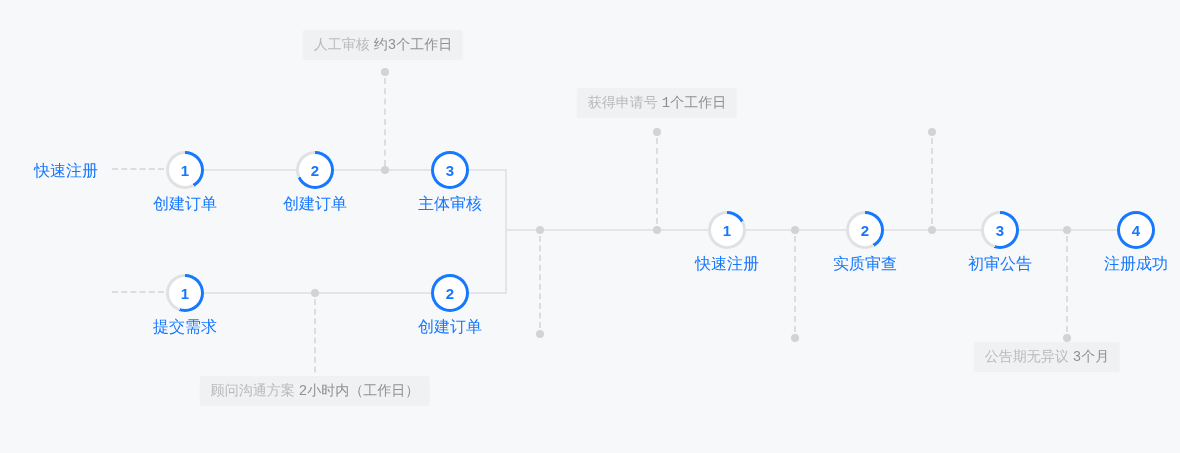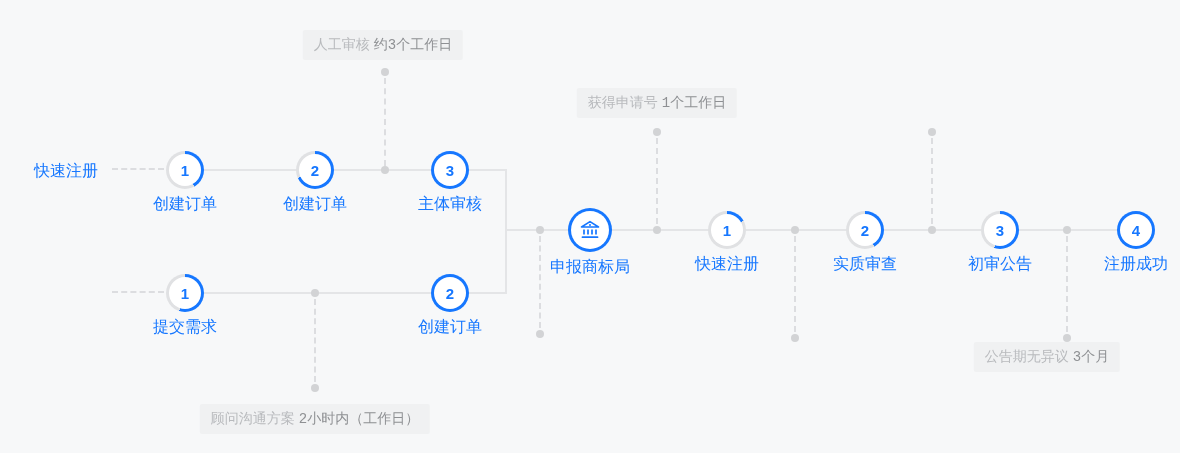--- a/index.html
+++ b/index.html
@@ -94,31 +94,20 @@
       </div>
     <div class="nlabel">提交需求</div>
   </div>
   <div class="node" style="left:390px;top:274px">
     <div class="ring" style="background: rgb(22, 119, 255);">
         <span class="num">2</span>
       </div>
     <div class="nlabel">创建订单</div>
   </div>
 
-  <div class="node" style="left:530px;top:208px">
-    <div class="ring big" style="background: rgb(22, 119, 255);">
-      <svg class="bank-icon" width="24" height="24" viewBox="0 0 24 24">
-        <path d="M12 3.6 L20.5 9 H3.5 Z" fill="none" stroke="#1677ff" stroke-width="1.6" stroke-linejoin="round"></path>
-        <circle cx="12" cy="6.9" r="1" fill="#1677ff"></circle>
-        <path d="M6 11.5 V16.5 M10 11.5 V16.5 M14 11.5 V16.5 M18 11.5 V16.5" stroke="#1677ff" stroke-width="1.7"></path>
-        <path d="M4.5 19.2 H19.5" stroke="#1677ff" stroke-width="1.8" stroke-linecap="round"></path>
-      </svg>
-    </div>
-    <div class="nlabel">申报商标局</div>
-  </div>
 
   <div class="node" style="left:667px;top:211px">
     <div class="ring" style="background: conic-gradient(rgb(22, 119, 255) 0deg, rgb(22, 119, 255) 17%, rgb(224, 225, 227) 17%, rgb(224, 225, 227) 100%);">
         <span class="num">1</span>
       </div>
     <div class="nlabel">快速注册</div>
   </div>
   <div class="node" style="left:805px;top:211px">
     <div class="ring" style="background: conic-gradient(rgb(22, 119, 255) 0deg, rgb(22, 119, 255) 42%, rgb(224, 225, 227) 42%, rgb(224, 225, 227) 100%);">
         <span class="num">2</span>
@@ -140,17 +129,17 @@
 
   <div class="tip" style="left:383px;top:30px">
     <span class="tl">人工审核</span><span class="td">约3个工作日</span>
   </div>
   <div class="tip" style="left:657px;top:88px">
     <span class="tl">获得申请号</span><span class="td">1个工作日</span>
   </div>
   <div class="tip" style="left:1047px;top:342px">
     <span class="tl">公告期无异议</span><span class="td">3个月</span>
   </div>
-  <div class="tip" style="left:315px;top:404px">
+  <div class="tip" style="left:315px;top:376px">
     <span class="tl">顾问沟通方案</span><span class="td">2小时内（工作日）</span>
   </div>
 
 </div>
 
 </body></html>

